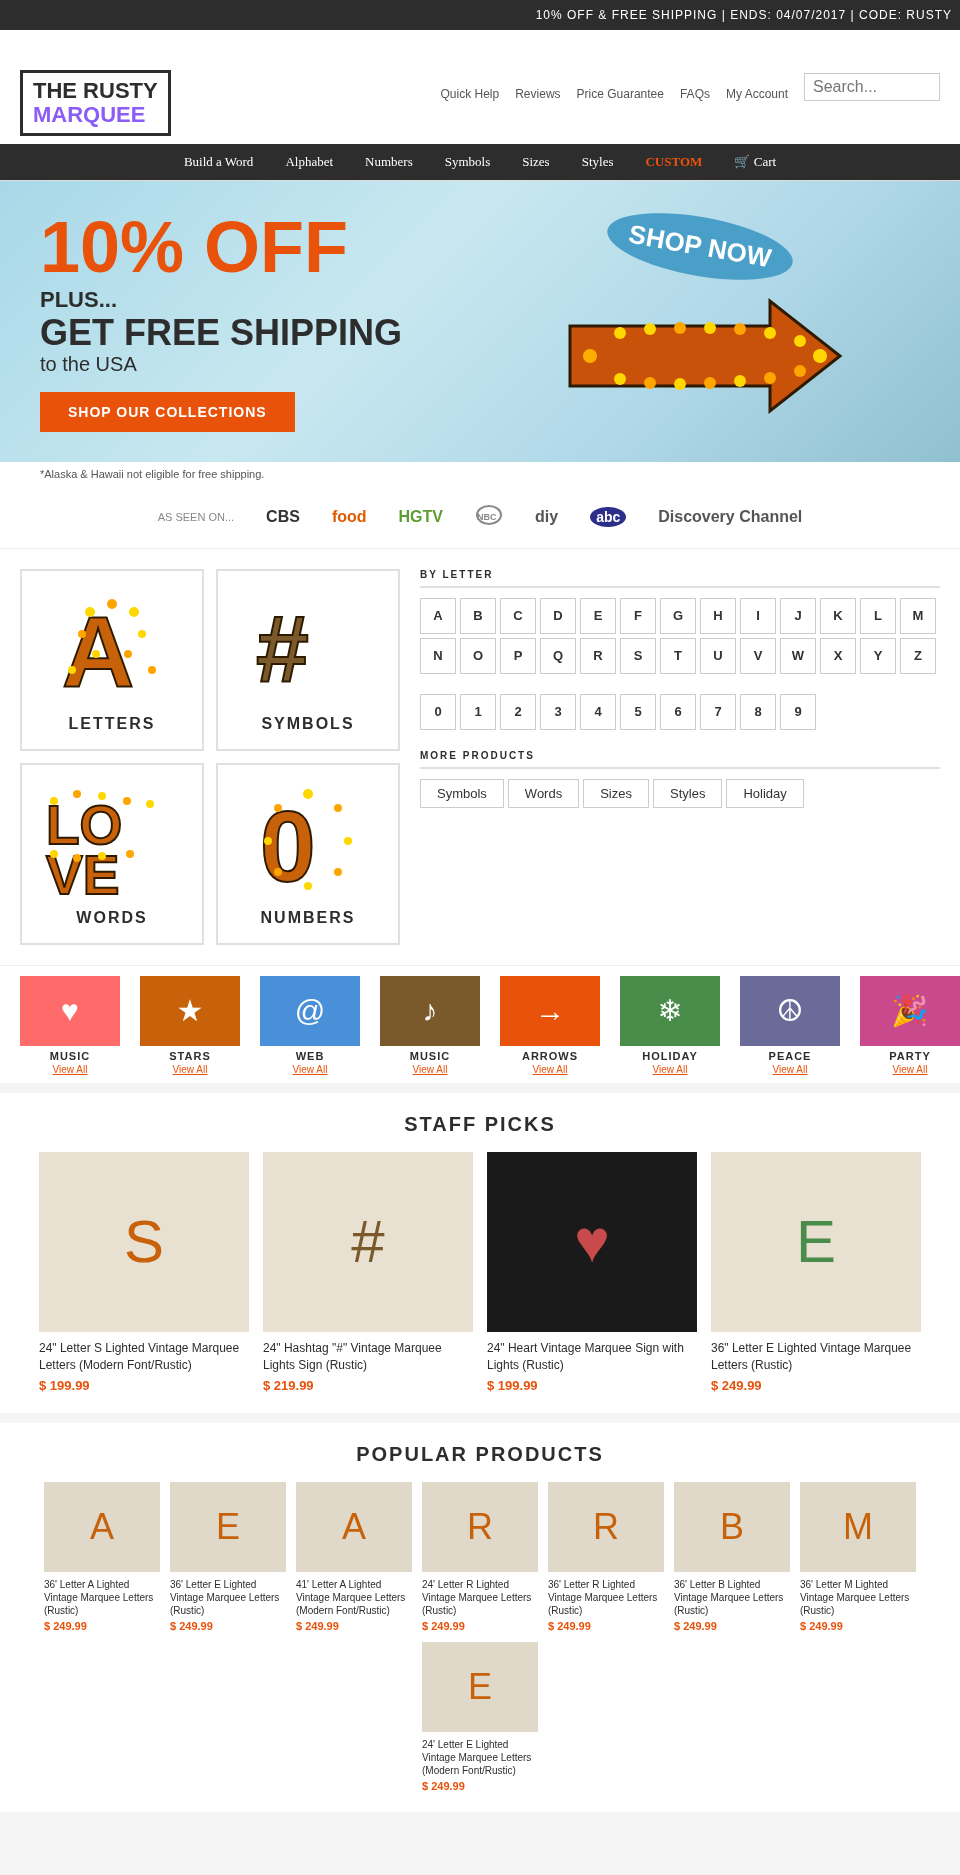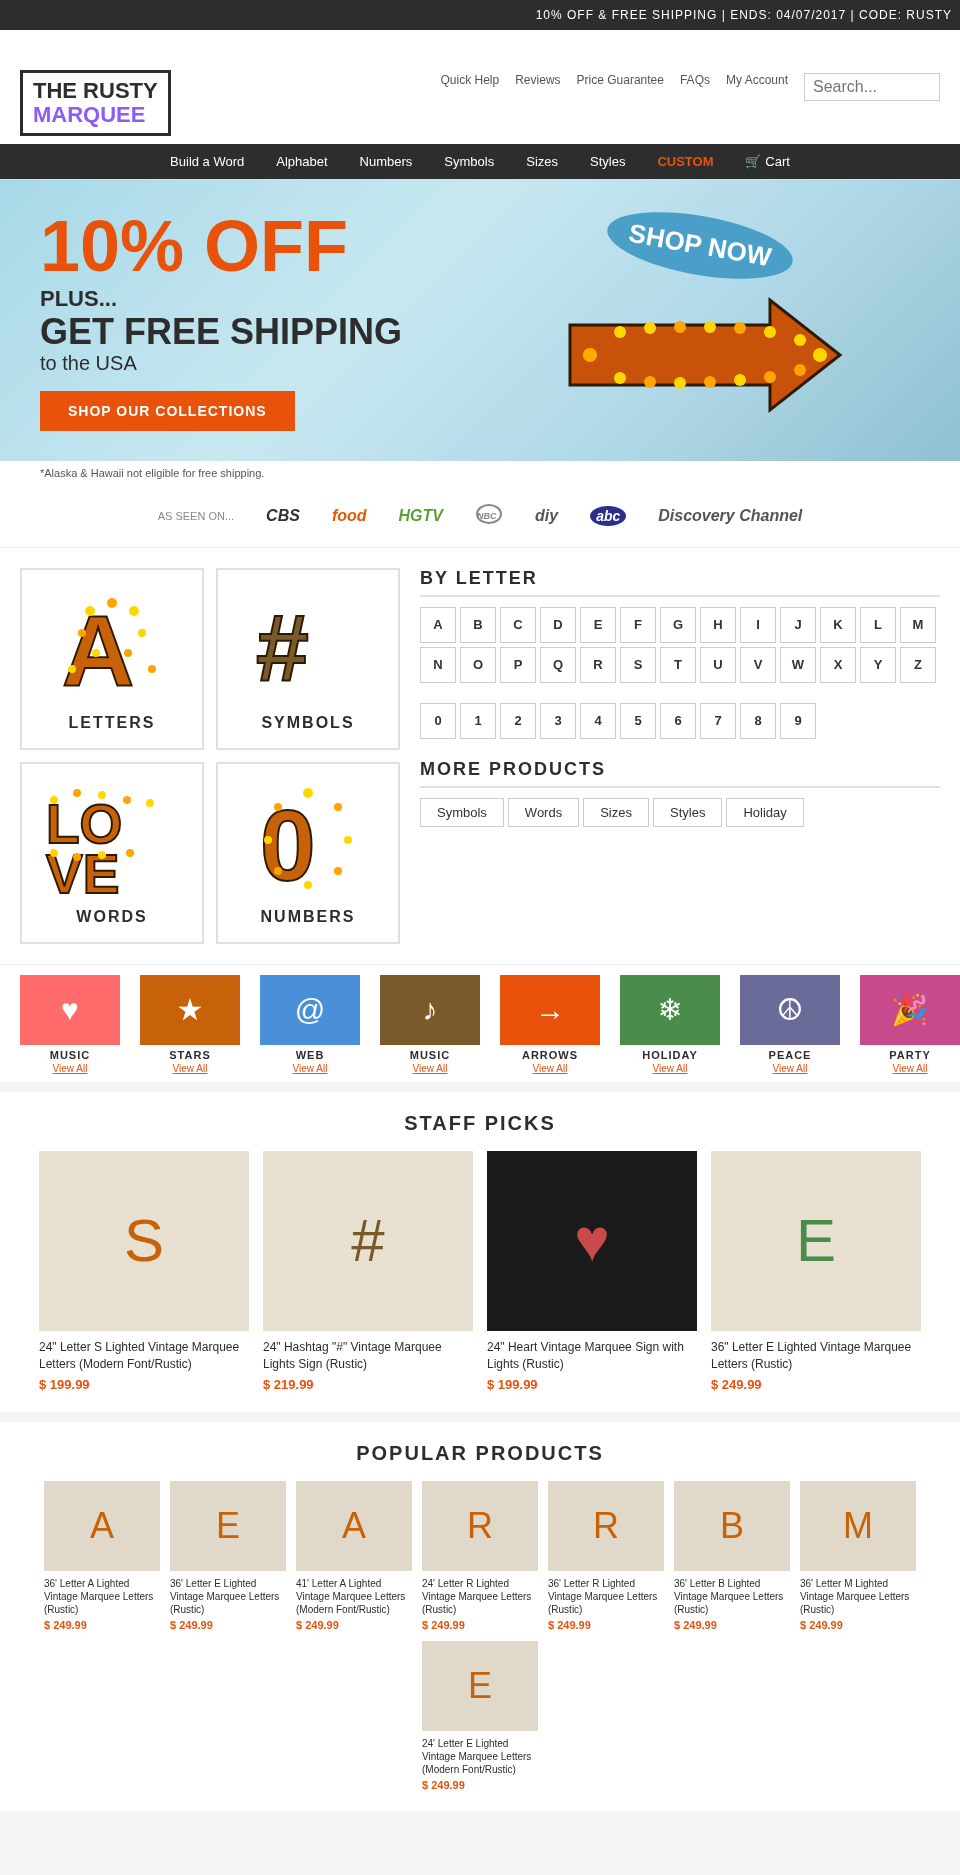--- a/index.html
+++ b/index.html
@@ -31,40 +31,41 @@
       font-weight: 900;
       color: #2d2d2d;
       line-height: 1.1;
       border: 3px solid #2d2d2d;
       padding: 6px 10px;
       text-transform: uppercase;
       margin-top: 32px;
     }
     .header-utils {
       display: flex;
-      align-items: flex-start;
+      align-items: flex-end;
       gap: 16px;
       font-size: 12px;
       color: #555;
     }
     .header-utils a { color: #555; text-decoration: none; }
     .search-box {
       border: 1px solid #ccc;
       padding: 4px 8px;
       font-size: 16px;
       width: 136px;
     }
 
     
     .nav {
       background: #2d2d2d;
       display: flex;
       align-items: flex-end;
       justify-content: center;
       gap: 4px;
+      font-family: Liberation Serif, serif;
     }
     .nav a {
       color: #fff;
       text-decoration: none;
       font-size: 13px;
       padding: 10px 14px;
       display: block;
     }
     .nav a.custom { color: #e8520a; font-weight: bold; }
     .nav .cart-link { color: #fff; font-size: 13px; padding: 10px 14px; }
@@ -129,21 +130,20 @@
       justify-content: center;
       gap: 32px;
       font-size: 11px;
       color: #888;
       border-bottom: 1px solid #eee;
     }
     .seen-on-logo {
       font-weight: bold;
       font-size: 16px;
       color: #555;
-      font-style: italic;
     }
 
     
     .main-content {
       background: #fff;
       padding: 20px 20px;
       display: flex;
       gap: 20px;
     }
 
@@ -174,21 +174,21 @@
       font-weight: 900;
       color: #2d2d2d;
       margin-top: 8px;
       letter-spacing: 2px;
     }
 
     
     .right-panel { flex: 1; }
     .by-letter-section, .by-number-section, .more-products-section { margin-bottom: 20px; }
     .section-title {
-      font-size: 18px;
+      font-size: 10px;
       font-weight: 900;
       color: #2d2d2d;
       letter-spacing: 2px;
       margin-bottom: 10px;
       border-bottom: 2px solid #e0e0e0;
       padding-bottom: 6px;
     }
     .letter-grid {
       display: flex;
       flex-wrap: wrap;

